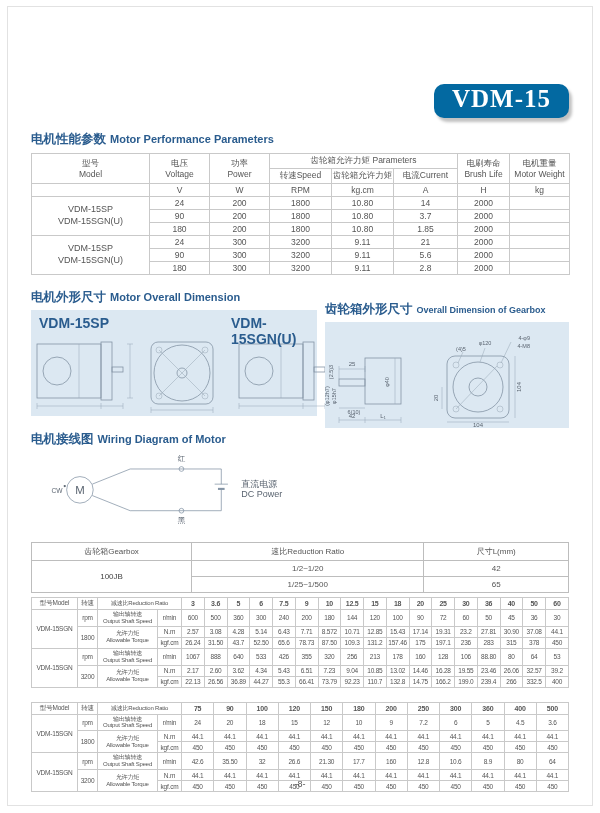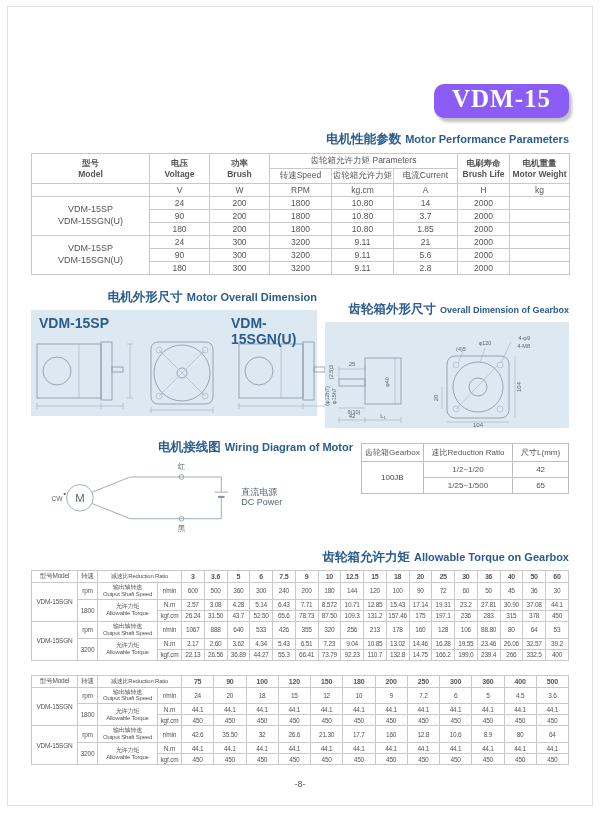--- a/index.html
+++ b/index.html
@@ -10,54 +10,54 @@
     font-family:"Liberation Sans", sans-serif;
     color:#555;
     overflow:hidden;
   }
   .frame { position:absolute; left:7px; top:6px; right:7px; bottom:7px; border:1px solid #e2e2e2; pointer-events:none; }
   .content { position:absolute; left:31px; top:0; width:538px; }
 
   
   .badge-row { display:flex; justify-content:flex-end; margin-top:84px; }
   .badge {
-    background:#8b5cf6; color:#fff;
+    background:#0369a1; color:#fff;
     font-family:"Liberation Serif", serif; font-weight:bold; font-size:25px;
     padding:1px 18px 5px; border-radius:10px;
     box-shadow:3px 4px 3px #c2c2c2; letter-spacing:1px;
   }
 
   
-  .sec-head { margin-top:11px; color:#2a5c8e; font-weight:bold; white-space:nowrap;text-align:right; }
+  .sec-head { margin-top:11px; color:#2a5c8e; font-weight:bold; white-space:nowrap; }
   .sec-zh { font-size:12.5px; }
   .sec-en { font-size:11px; margin-left:4px; }
   .sec-en-sm { font-size:9px; margin-left:4px; }
 
   
   .perf-table { width:100%; border-collapse:collapse; table-layout:fixed; margin-top:5px; color:#555; }
   .perf-table th, .perf-table td {
     border:1px solid #c9c9c9; font-weight:normal; font-size:8.5px;
     text-align:center; padding:1px 0; height:11px; overflow:hidden;
   }
   .perf-table .model-cell { font-size:9px; }
   .perf-table .model-cell div { line-height:1.3; }
-  .hdr2 div { line-height:1.2;font-weight:bold; }
+  .hdr2 div { line-height:1.2; }
 
   
   .dim-row { display:flex; gap:8px; margin-top:12px; }
   .dim-col-left { width:286px; }
   .dim-col-right { flex:1; }
   .panel { background:#dce8f2; margin-top:4px; position:relative; height:106px; }
   .panel-label { position:absolute; font-weight:bold; color:#2a5c8e; font-size:14px; }
   .draw { stroke:#8494a5; fill:none; stroke-width:0.8; }
   .drawthin { stroke:#97a6b5; fill:none; stroke-width:0.5; }
   svg text { fill:#5a6470; font-family:"Liberation Sans", sans-serif; }
 
   
-  .mid-row { display:flex; gap:8px; margin-top:9px; }
+  .mid-row { display:flex; gap:8px; margin-top:1px;flex-direction:column; }
   .wiring-col { width:322px; }
   .gb-col { flex:1; padding-top:3px; }
   .gb-table { width:100%; border-collapse:collapse; margin-top:3px; color:#555; }
   .gb-table th, .gb-table td {
     border:1px solid #bdbdbd; font-weight:normal; font-size:8px;
     text-align:center; padding:3px 0; height:16px;
   }
   .gb-model { font-size:15px; color:#444; }
 
   
@@ -106,21 +106,21 @@
         <th rowspan="2" class="hdr2">
           <div>型号</div>
           <div>Model</div>
         </th>
         <th rowspan="2" class="hdr2">
           <div>电压</div>
           <div>Voltage</div>
         </th>
         <th rowspan="2" class="hdr2">
           <div>功率</div>
-          <div>Brush</div>
+          <div>Power</div>
         </th>
         <th colspan="3">齿轮箱允许力矩 Parameters</th>
         <th rowspan="2" class="hdr2">
           <div>电刷寿命</div>
           <div>Brush Life</div>
         </th>
         <th rowspan="2" class="hdr2">
           <div>电机重量</div>
           <div>Motor Weight</div>
         </th>
@@ -367,23 +367,20 @@
         </tr>
         <tr>
           <td>1/25~1/500</td>
           <td>65</td>
         </tr>
       </tbody>
         </table>
     </div>
   </div>
 
-  <div class="sec-head">
-    <span class="sec-zh">齿轮箱允许力矩</span><span class="sec-en">Allowable Torque on Gearbox</span>
-  </div>
 
   <table class="torque-table" id="torque-table-1">
       <colgroup>
         <col style="width: 46px;">
         <col style="width: 20px;">
         <col style="width: 60px;">
         <col style="width: 24px;">
         <col>
         <col>
         <col>

